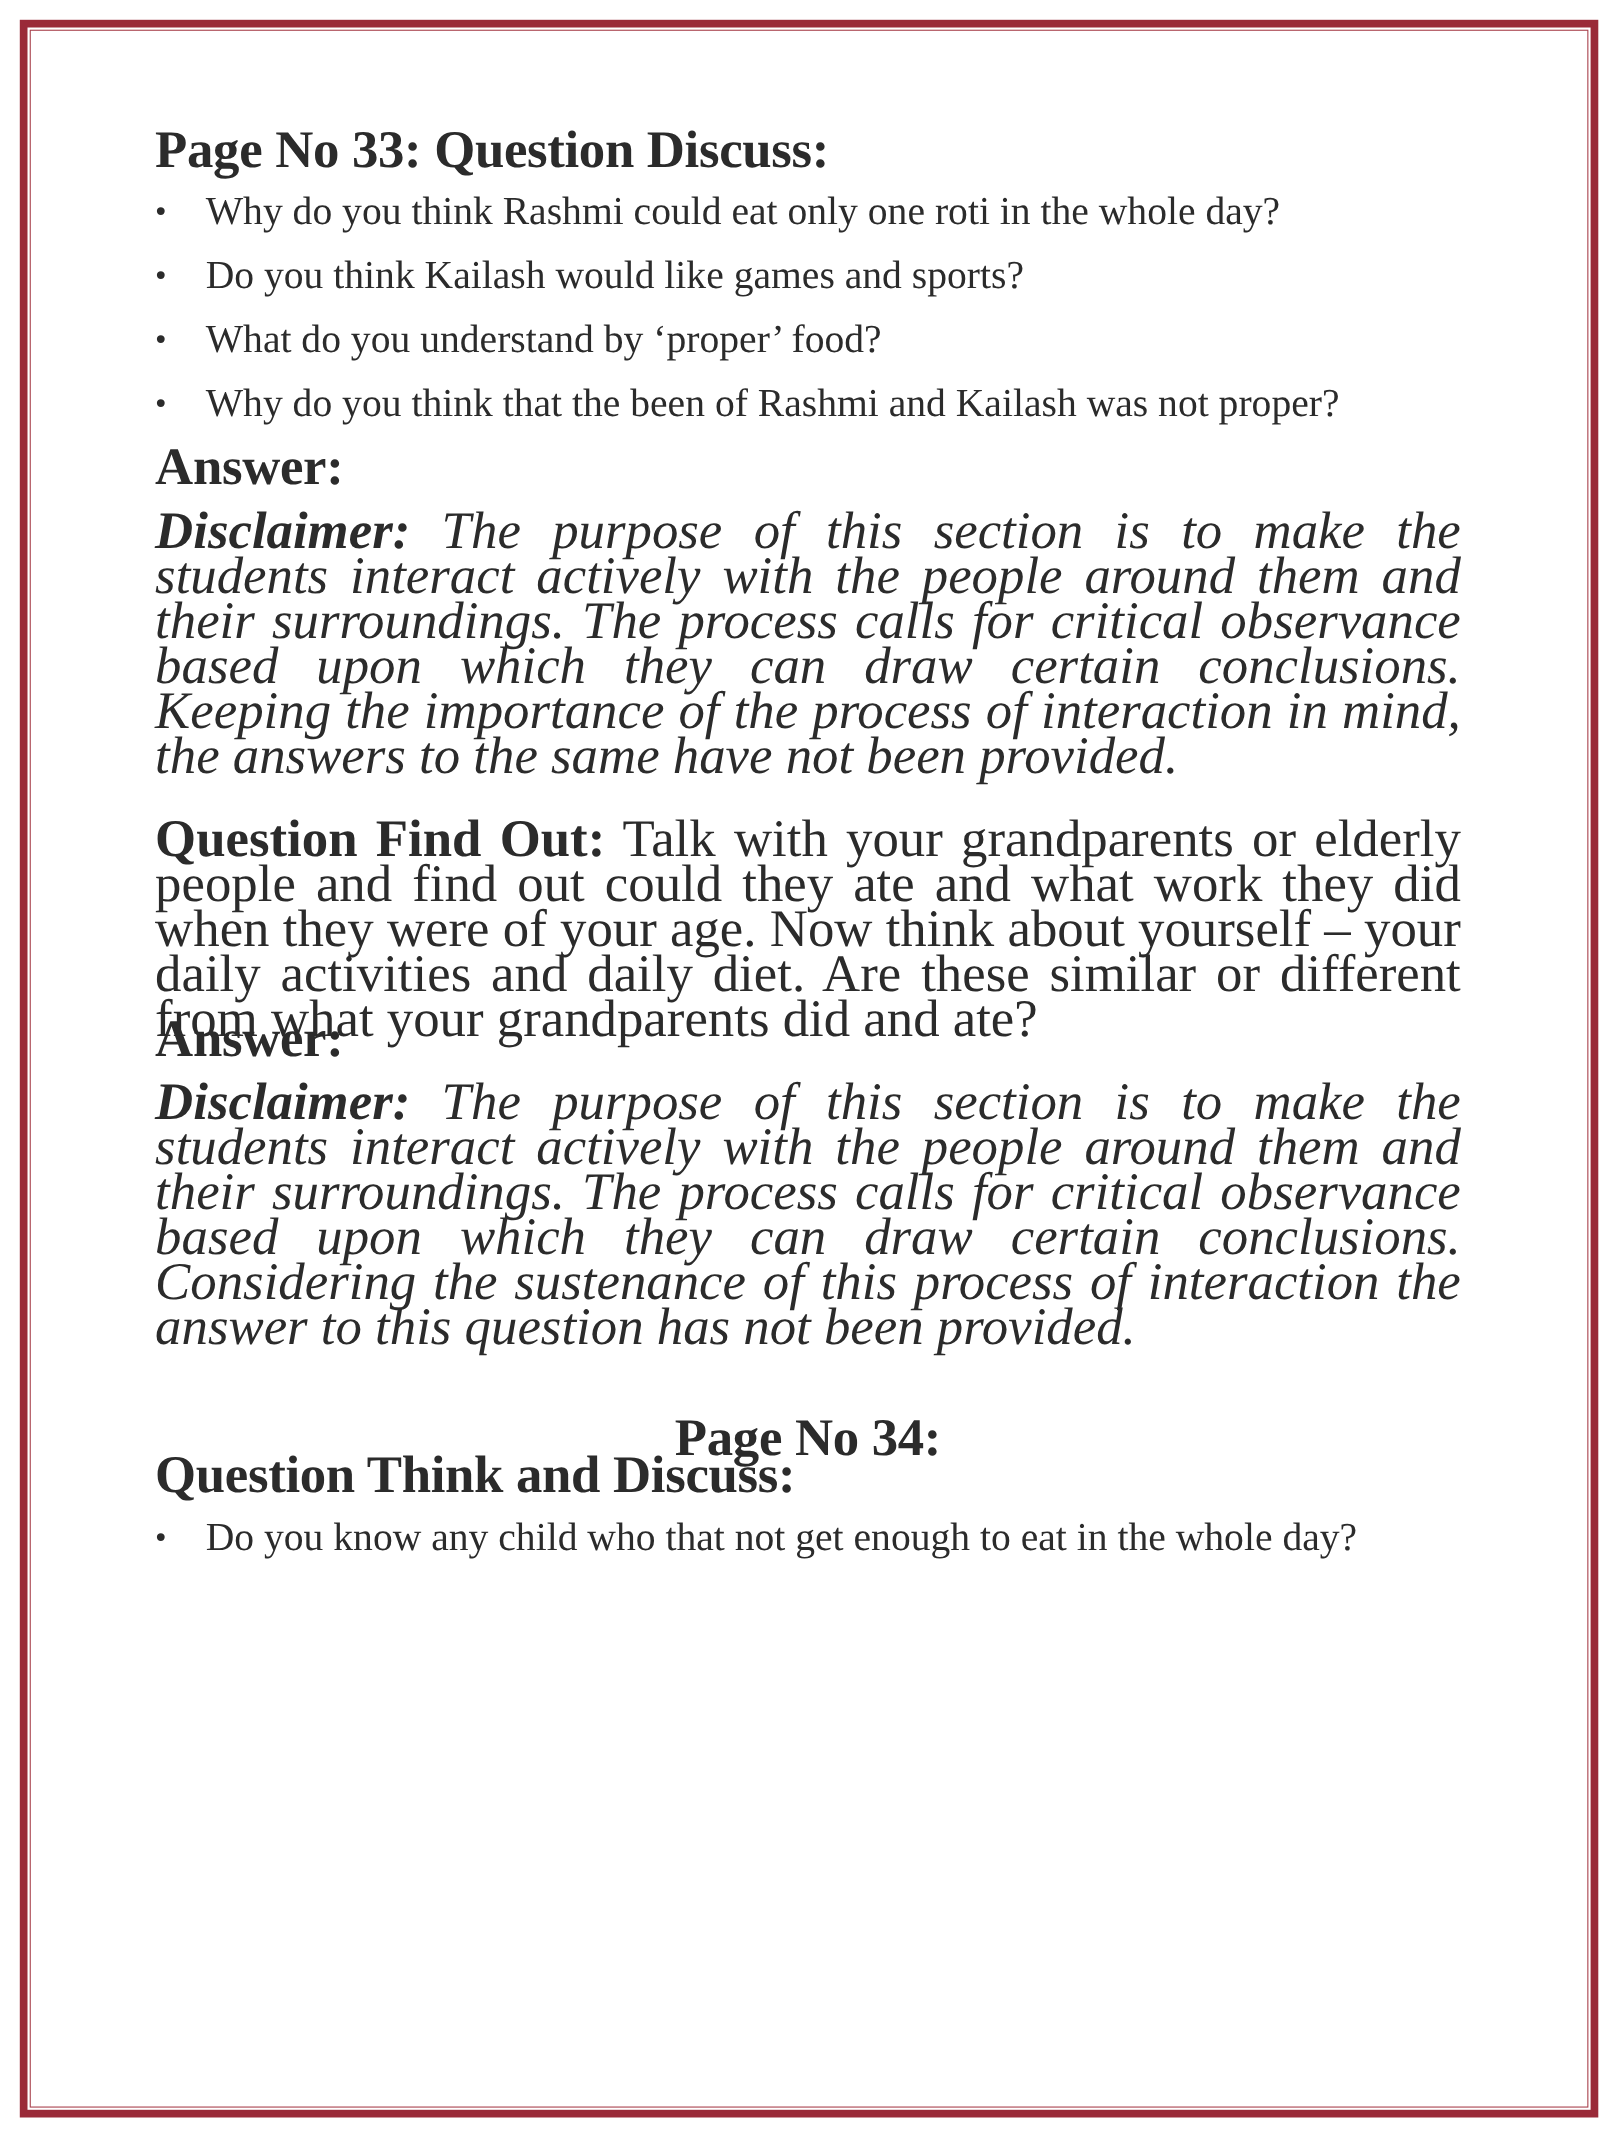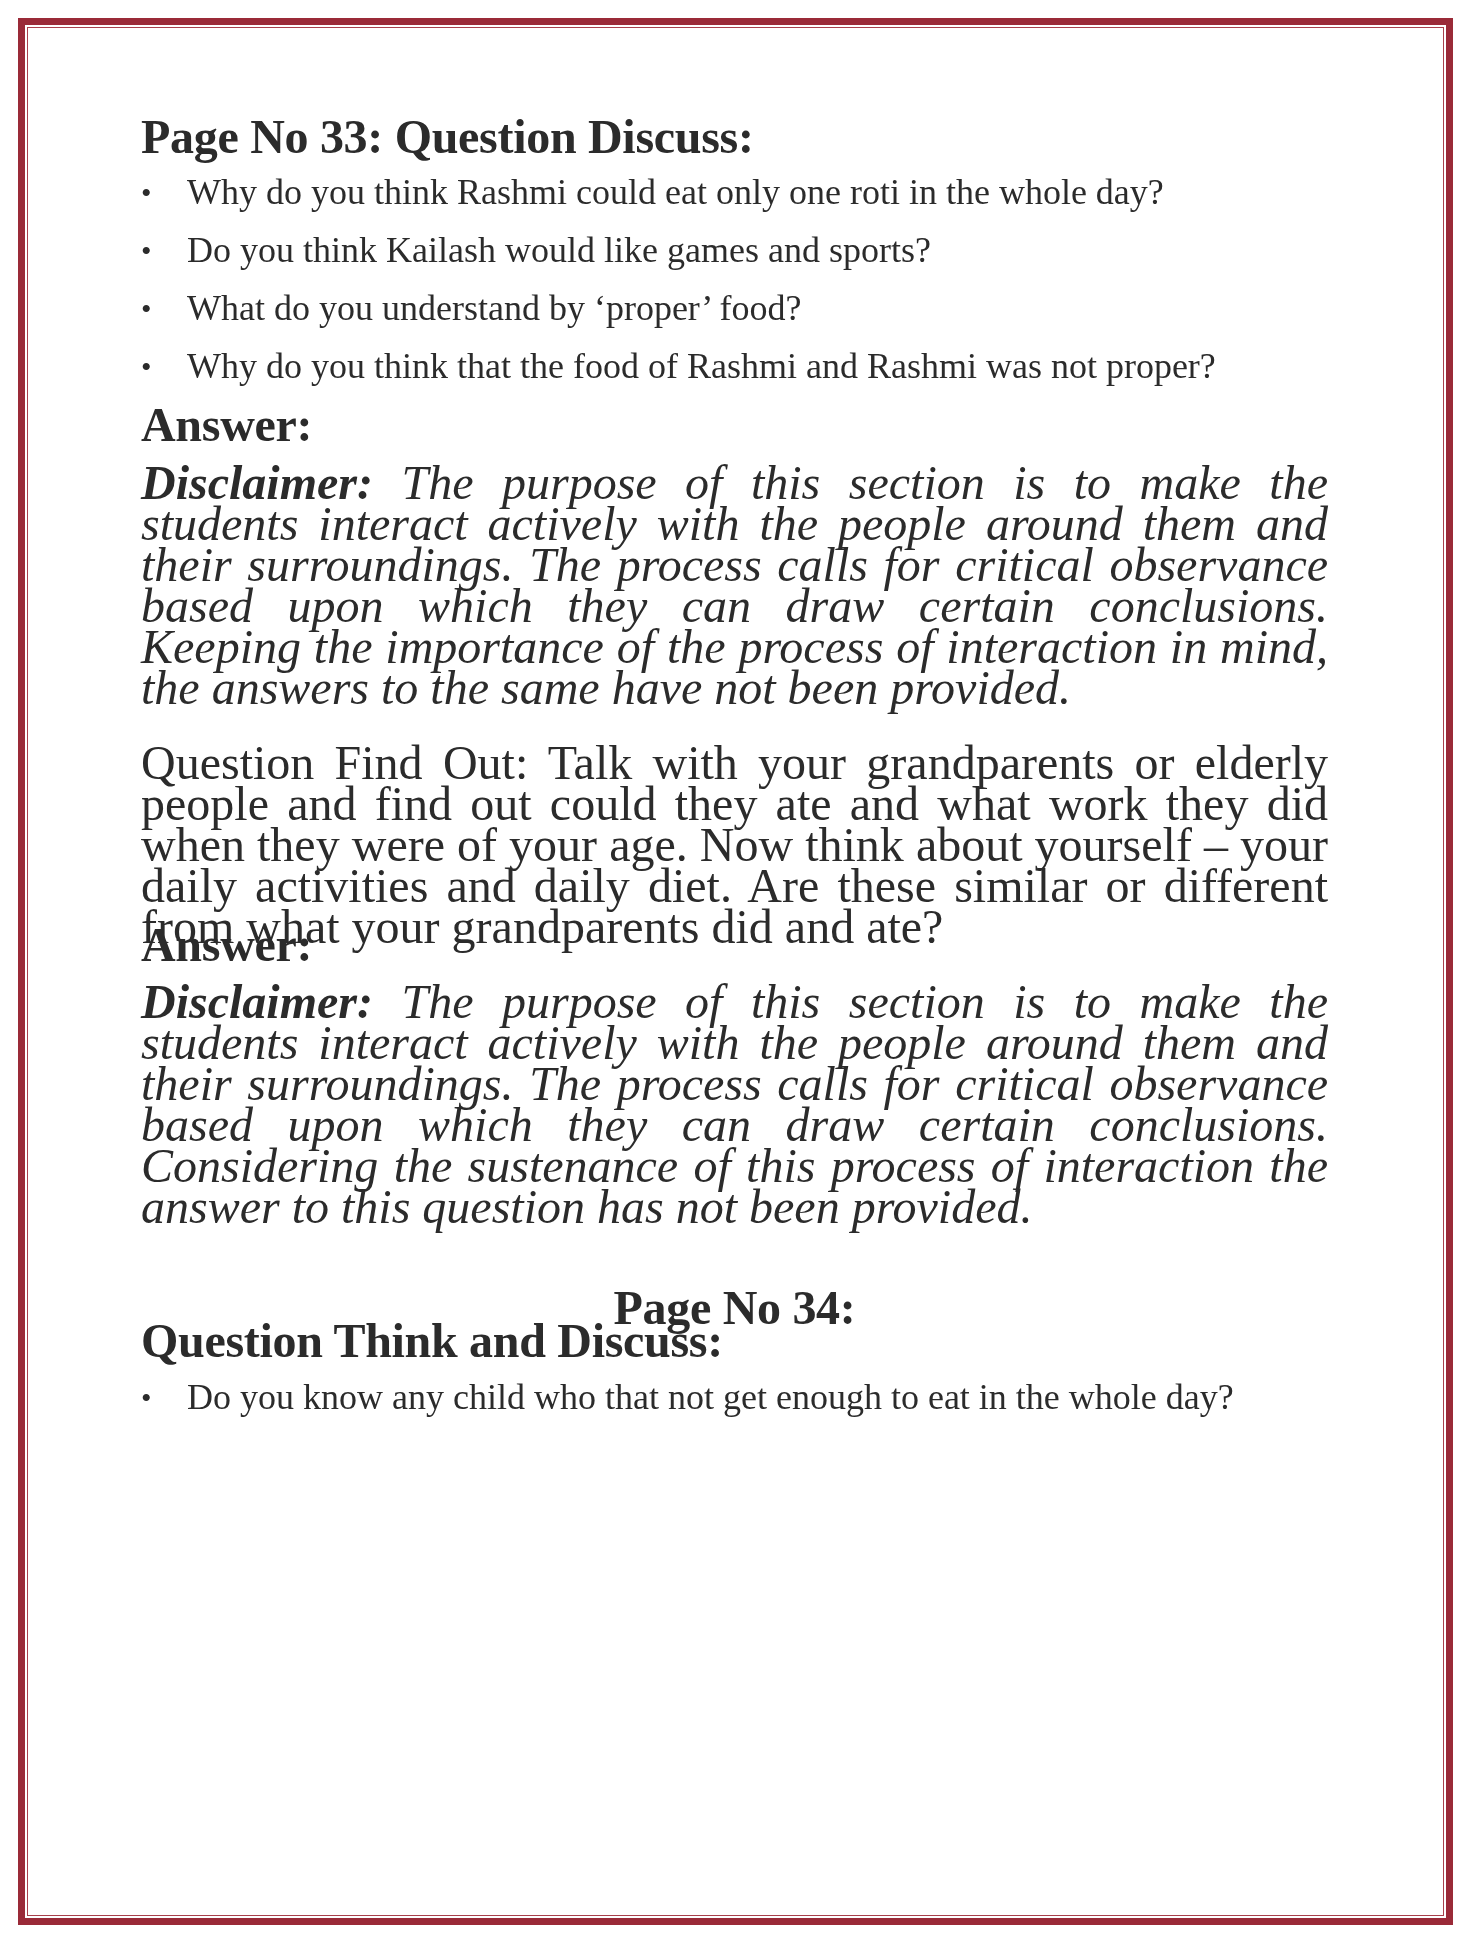--- a/index.html
+++ b/index.html
@@ -41,21 +41,21 @@
   }
   .blk {
     position: absolute;
     left: 0;
     width: 1187px;
     font-size: 48px;
     line-height: 41px;
     margin: 0;
     white-space: normal;
   }
-  .bold { font-weight: normal; }
+  .bold { font-weight: bold; }
   .heading {
     font-weight: bold;
     letter-spacing: -0.3px;
   }
   .bullet {
     position: absolute;
     left: 0;
     width: 1187px;
     font-size: 36px;
     line-height: 41px;
@@ -99,21 +99,21 @@
   <div class="bullet" style="top:230px;">
     <span class="dot">•</span>
     <span class="txt">Do you think Kailash would like games and sports?</span>
   </div>
   <div class="bullet" style="top:288px;">
     <span class="dot">•</span>
     <span class="txt">What do you understand by ‘proper’ food?</span>
   </div>
   <div class="bullet" style="top:346px;">
     <span class="dot">•</span>
-    <span class="txt">Why do you think that the food of Rashmi and Rashmi was not proper?</span>
+    <span class="txt">Why do you think that the been of Rashmi and Kailash was not proper?</span>
   </div>
 
   <div class="blk heading" style="top:404px;">Answer:</div>
 
   <p class="blk just italic" style="top:462px;">
     <span class="disc-label">Disclaimer:</span>
     <span>The purpose of this section is to make the students interact actively with the people around them and their surroundings. The process calls for critical observance based upon which they can draw certain conclusions. Keeping the importance of the process of interaction in mind, the answers to the same have not been provided.</span>
   </p>
 
   <p class="blk just" style="top:742px;">

